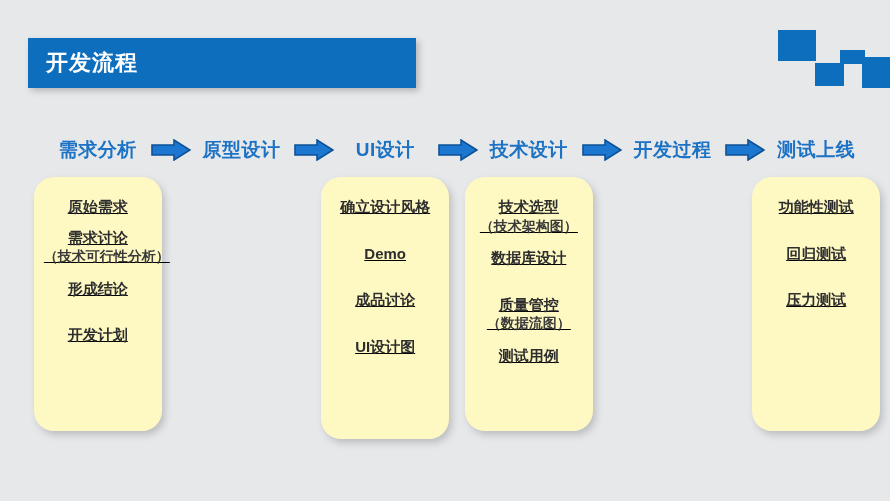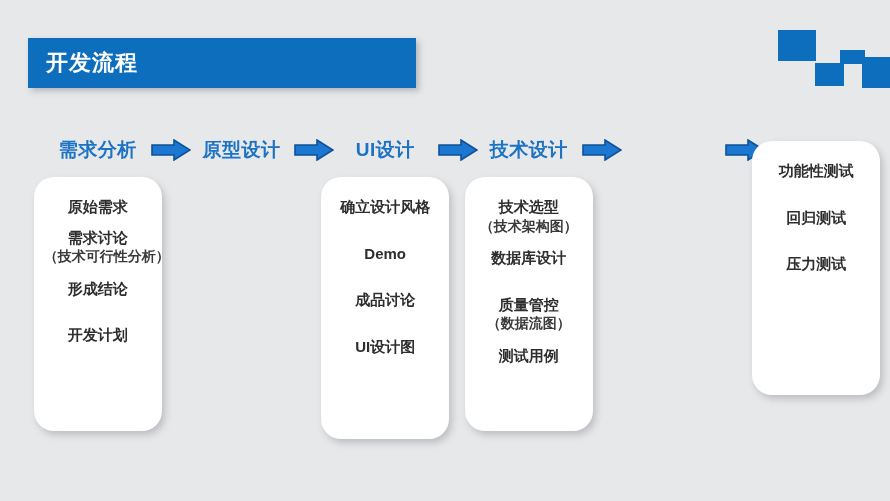--- a/index.html
+++ b/index.html
@@ -87,28 +87,29 @@
     width: 40px;
     height: 22px;
   }
   .arrow svg { display: block; }
 
   
   .card {
     margin-top: 9px;
     width: 128px;
     height: 254px;
-    background: #ffffff;
+    background: #fef9c3;
     border-radius: 20px;
     box-shadow: 3px 4px 7px rgba(125,130,136,0.40);
     padding: 22px 10px 10px 10px;
     box-sizing: border-box;
     display: flex;
     flex-direction: column;
     align-items: flex-end;
+    text-decoration: underline;
   }
   .card.tall { height: 262px; }
 
   .item {
     width: 100%;
     text-align: center;
     margin-bottom: 30px;
   }
   .item.with-note { margin-bottom: 14px; }
   .item:last-child { margin-bottom: 0; }
@@ -229,29 +230,33 @@
         <div class="item-note">（数据流图）</div>
       </div>
       <div class="item">
         <div class="item-label">测试用例</div>
       </div>
     </div>
   </div>
 
   <div class="stage">
     <div class="stage-head">
-      <span class="arrow">
-        <svg width="40" height="22" viewBox="0 0 40 22">
-          <polygon points="1,6 23,6 23,1 39,11 23,21 23,16 1,16" fill="#1b77cf" stroke="#0c5296" stroke-width="1.6" stroke-linejoin="miter"></polygon>
-        </svg>
-      </span>
-    </div>
-  </div>
-
-  <div class="stage">
+      <span class="stage-title">开发过程</span>
+      <span class="arrow">
+        <svg width="40" height="22" viewBox="0 0 40 22">
+          <polygon points="1,6 23,6 23,1 39,11 23,21 23,16 1,16" fill="#1b77cf" stroke="#0c5296" stroke-width="1.6" stroke-linejoin="miter"></polygon>
+        </svg>
+      </span>
+    </div>
+  </div>
+
+  <div class="stage">
+    <div class="stage-head">
+      <span class="stage-title">测试上线</span>
+    </div>
     <div class="card">
       <div class="item">
         <div class="item-label">功能性测试</div>
       </div>
       <div class="item">
         <div class="item-label">回归测试</div>
       </div>
       <div class="item">
         <div class="item-label">压力测试</div>
       </div>

